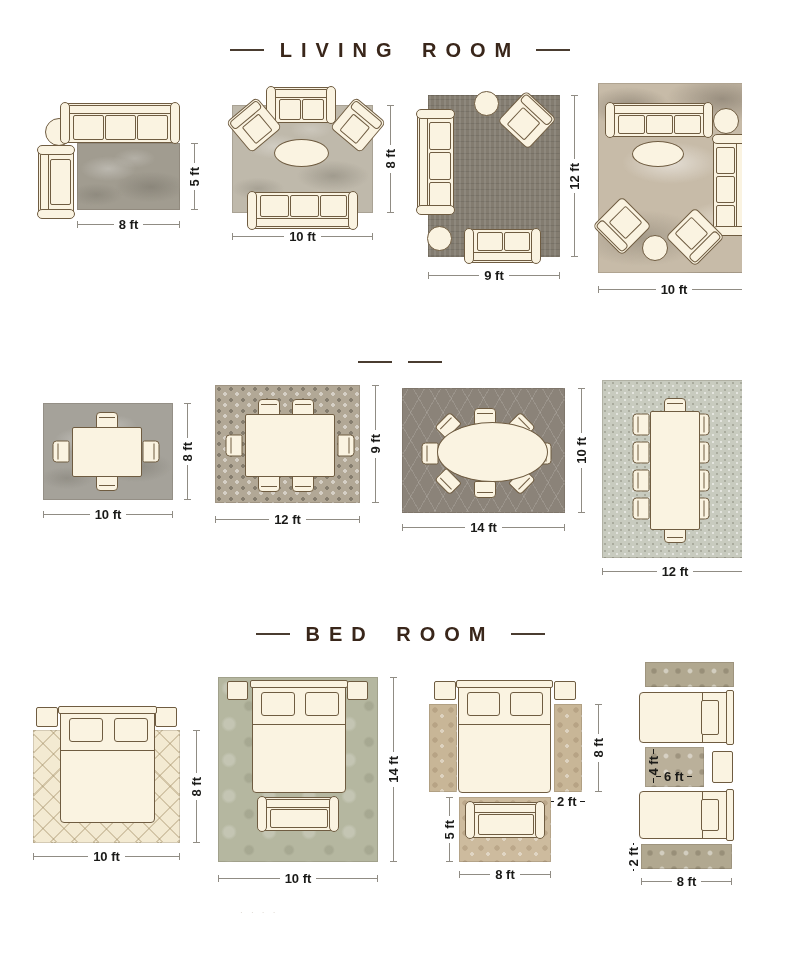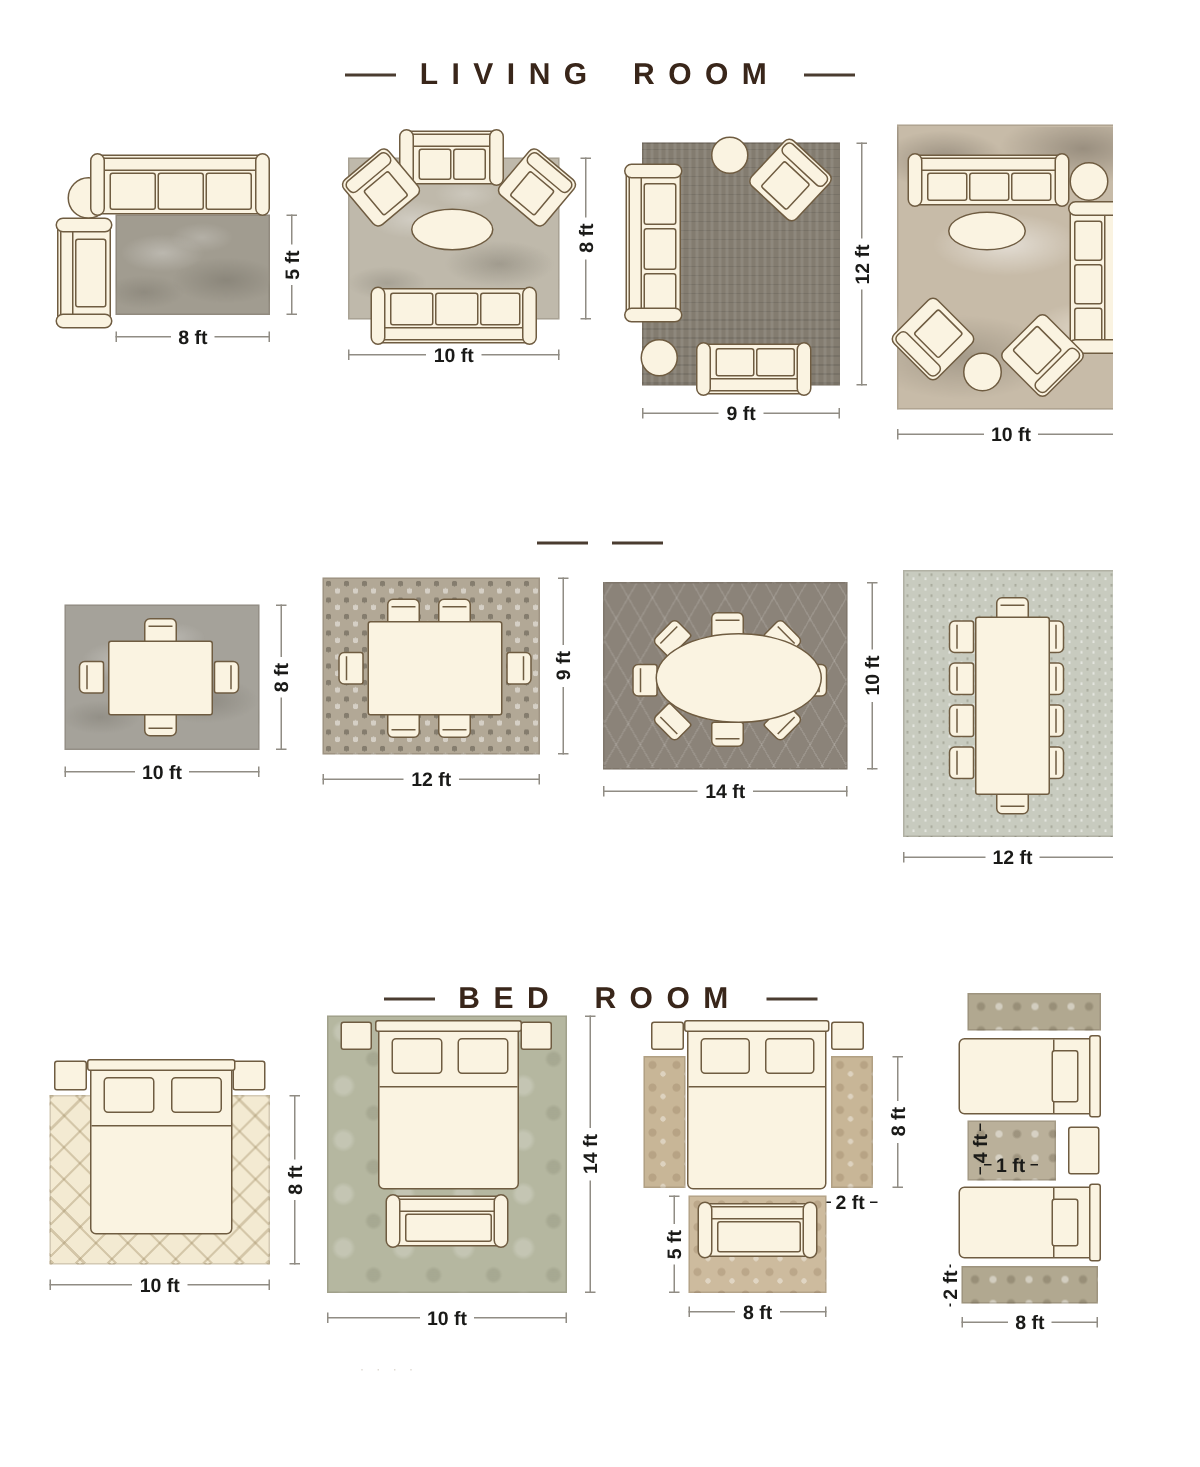--- a/index.html
+++ b/index.html
@@ -364,21 +364,21 @@
         <span class="dlabel">12 ft</span>
         <span class="dl"></span>
     </div>
     <div class="dim-v" style="left:755px;top:380px;height:178px">
       <span class="dl"></span>
         <span class="dlabel-v">15 ft</span>
         <span class="dl"></span>
     </div>
   </div>
 
-  <div class="stitle" style="top:652px;height:28px">
+  <div class="stitle" style="top:620px;height:28px">
     <span class="tdash"></span>
     <h2>BED ROOM</h2>
     <span class="tdash"></span>
   </div>
 
   <div class="layer">
     <div class="rug pat-lattice" style="left: 33px; top: 730px; width: 147px; height: 113px; background-color: rgb(243, 234, 210);"></div>
     <div class="nstand" style="left:36px;top:707px;width:22px;height:20px"></div>
     <div class="nstand" style="left:155px;top:707px;width:22px;height:20px"></div>
     <div class="bed" style="left:60px;top:707px;width:95px;height:116px">
@@ -475,21 +475,21 @@
         <div class="bheadr"></div>
     </div>
     <div class="rug pat-ornate" style="left: 645px; top: 747px; width: 59px; height: 40px; background-color: rgb(186, 176, 154);"></div>
     <div class="dim-vs" style="left:646px;top:749px;height:37px">
       <span class="dash"></span>
         <span class="dlabel-v">4 ft</span>
         <span class="dash"></span>
     </div>
     <div class="dim-s" style="left:656px;top:769px">
       <span class="dash"></span>
-        <span class="dlabel">1 ft</span>
+        <span class="dlabel">6 ft</span>
         <span class="dash"></span>
     </div>
     <div class="nstand" style="left:712px;top:751px;width:21px;height:32px"></div>
     <div class="bedh" style="left:639px;top:791px;width:94px;height:48px">
       <div class="bfoldv"></div>
         <div class="bpils"></div>
         <div class="bheadr"></div>
     </div>
     <div class="rug pat-ornate" style="left: 641px; top: 844px; width: 91px; height: 25px; background-color: rgb(177, 168, 144);"></div>
     <div class="dim-vs" style="left:626px;top:843px;height:28px">

